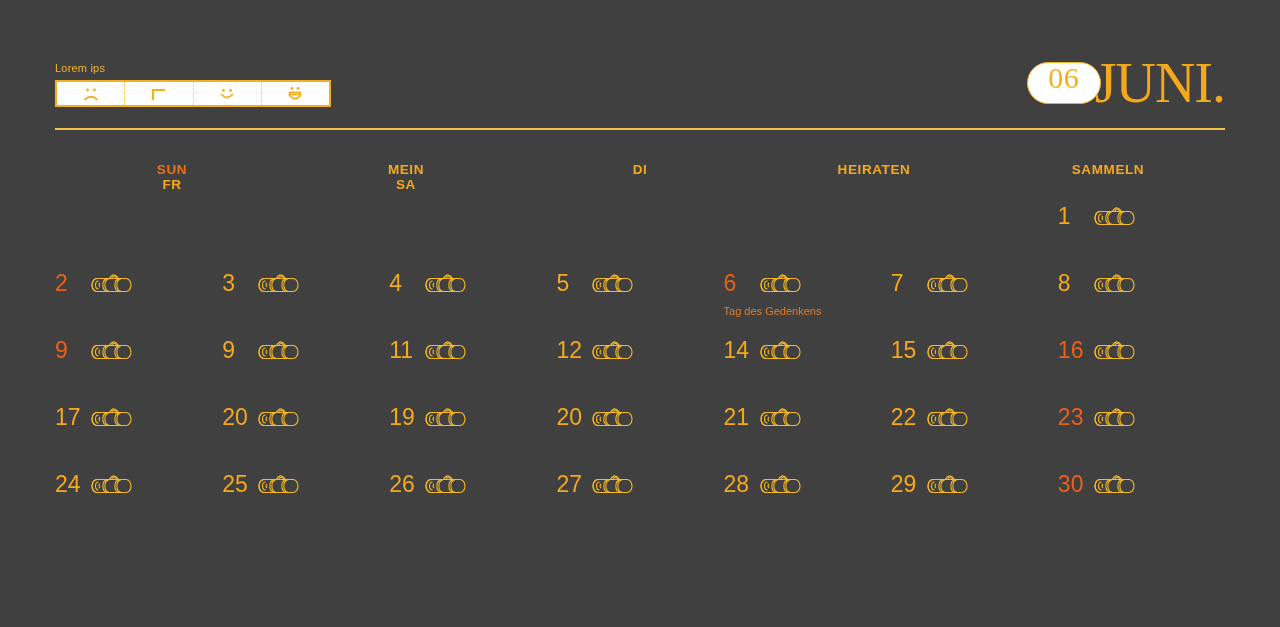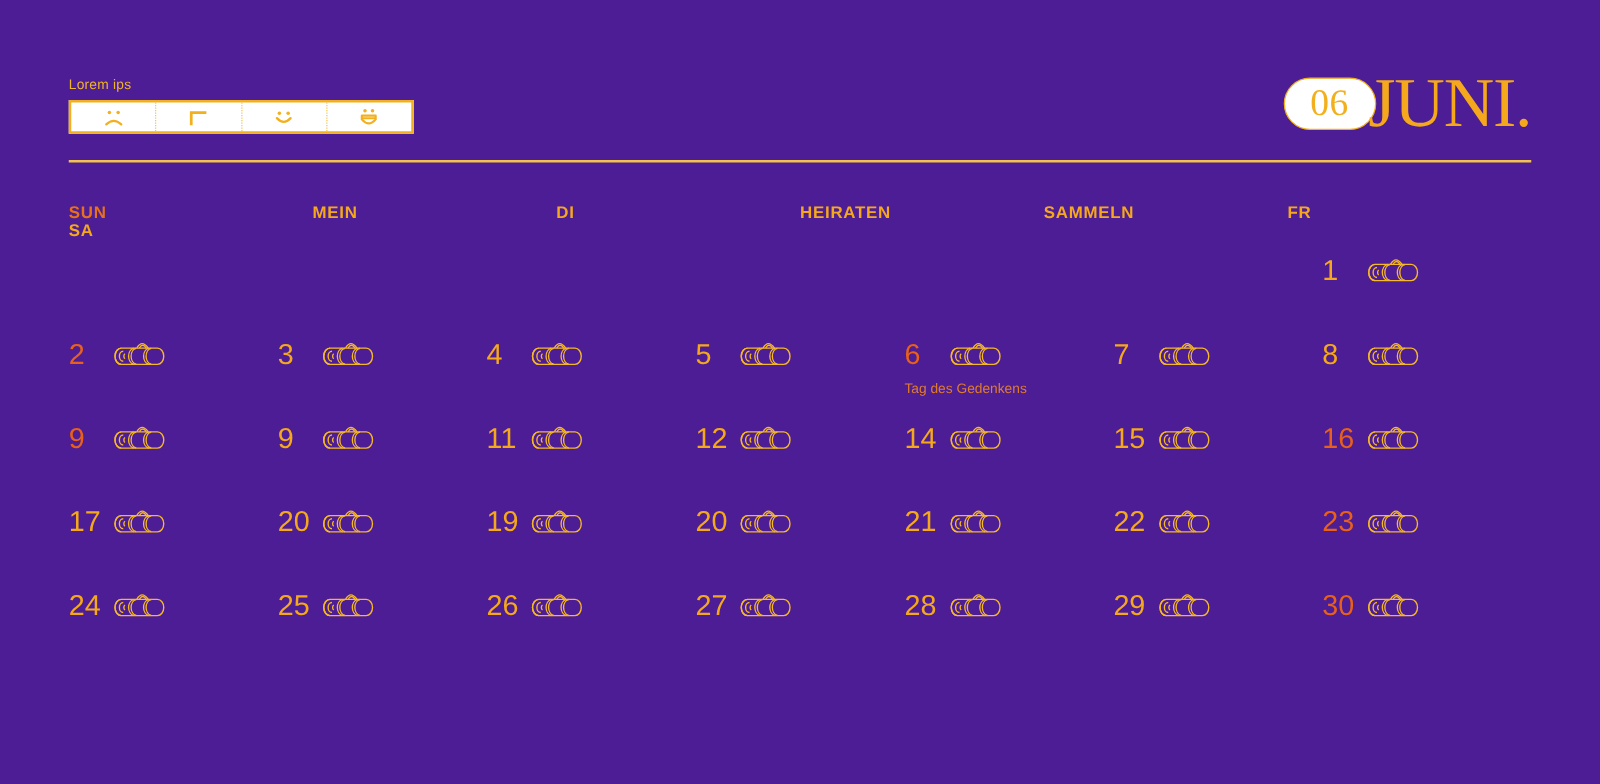--- a/index.html
+++ b/index.html
@@ -10,21 +10,21 @@
     height: 627px;
     background: #ffffff;
     font-family: "Liberation Sans", sans-serif;
     overflow: hidden;
   }
 
   #page {
     position: relative;
     width: 1280px;
     height: 627px;
-    background: #4c1d95;
+    background: #404040;
   }
 
   
   #header {
     position: absolute;
     left: 55px;
     top: 62px;
     width: 1170px;
     height: 68px;
   }
@@ -72,21 +72,21 @@
     align-items: center;
     height: 62px;
   }
 
   #month-number-badge {
     width: 74px;
     height: 42px;
     border: 1.6px solid #F2B01E;
     border-radius: 21px;
     display: flex;
-    align-items: center;
+    align-items: flex-start;
     justify-content: center;
     margin-right: -6px;
     position: relative;
     z-index: 1;
     background: #ffffff;
   }
 
   #month-number {
     font-family: "Liberation Serif", serif;
     font-size: 30px;
@@ -114,21 +114,22 @@
     background: #F2C14E;
   }
 
   
   #weekday-row {
     position: absolute;
     left: 55px;
     top: 162px;
     width: 1170px;
     display: grid;
-    grid-template-columns: repeat(6, 1fr);
+    grid-template-columns: repeat(5, 1fr);
+    text-align: center;
   }
 
   .weekday {
     font-size: 13.5px;
     font-weight: bold;
     letter-spacing: 0.6px;
     color: #F5A81C;
   }
   .weekday.sunday { color: #E8701A; }
 

